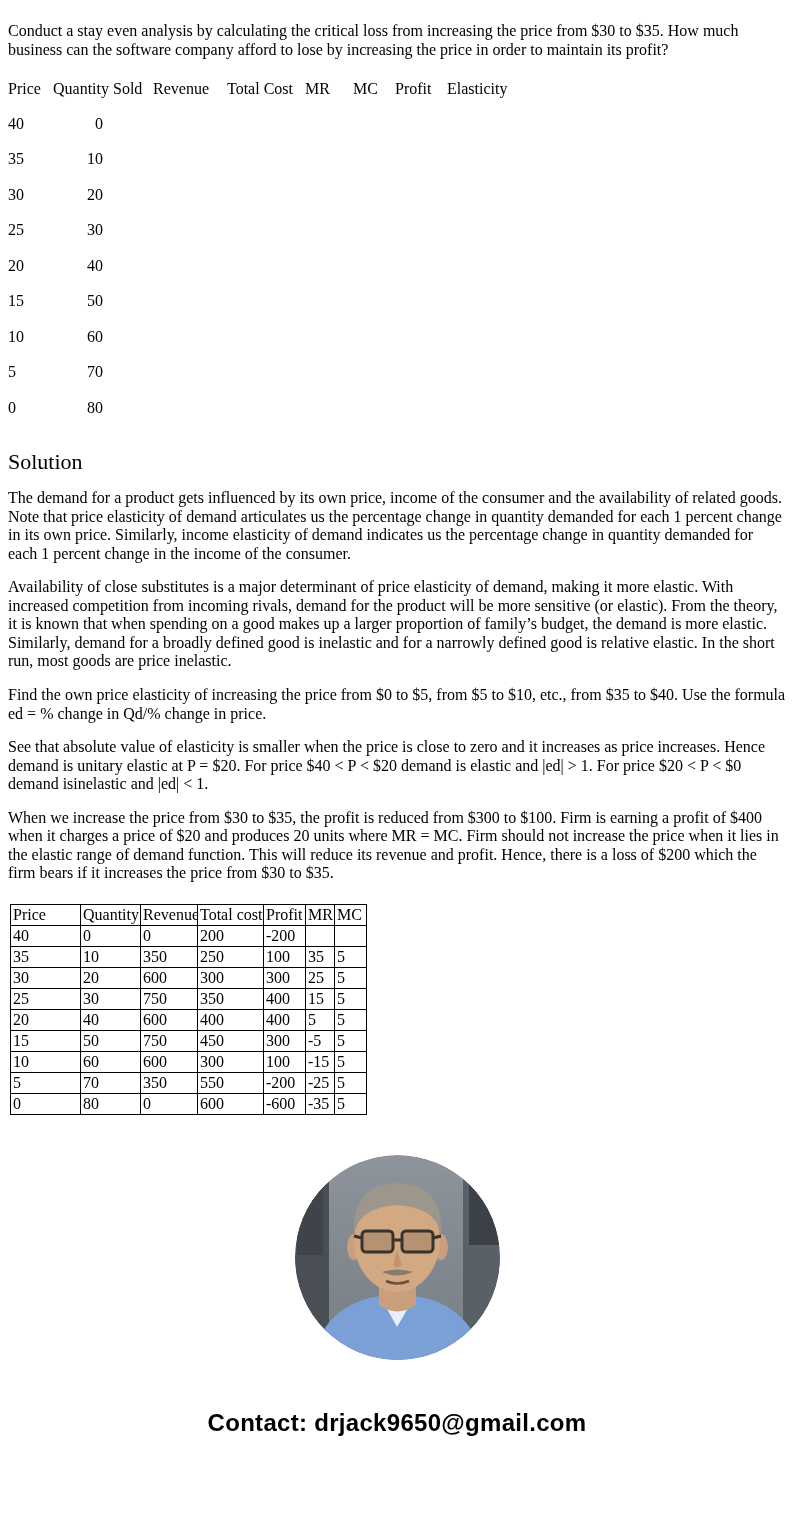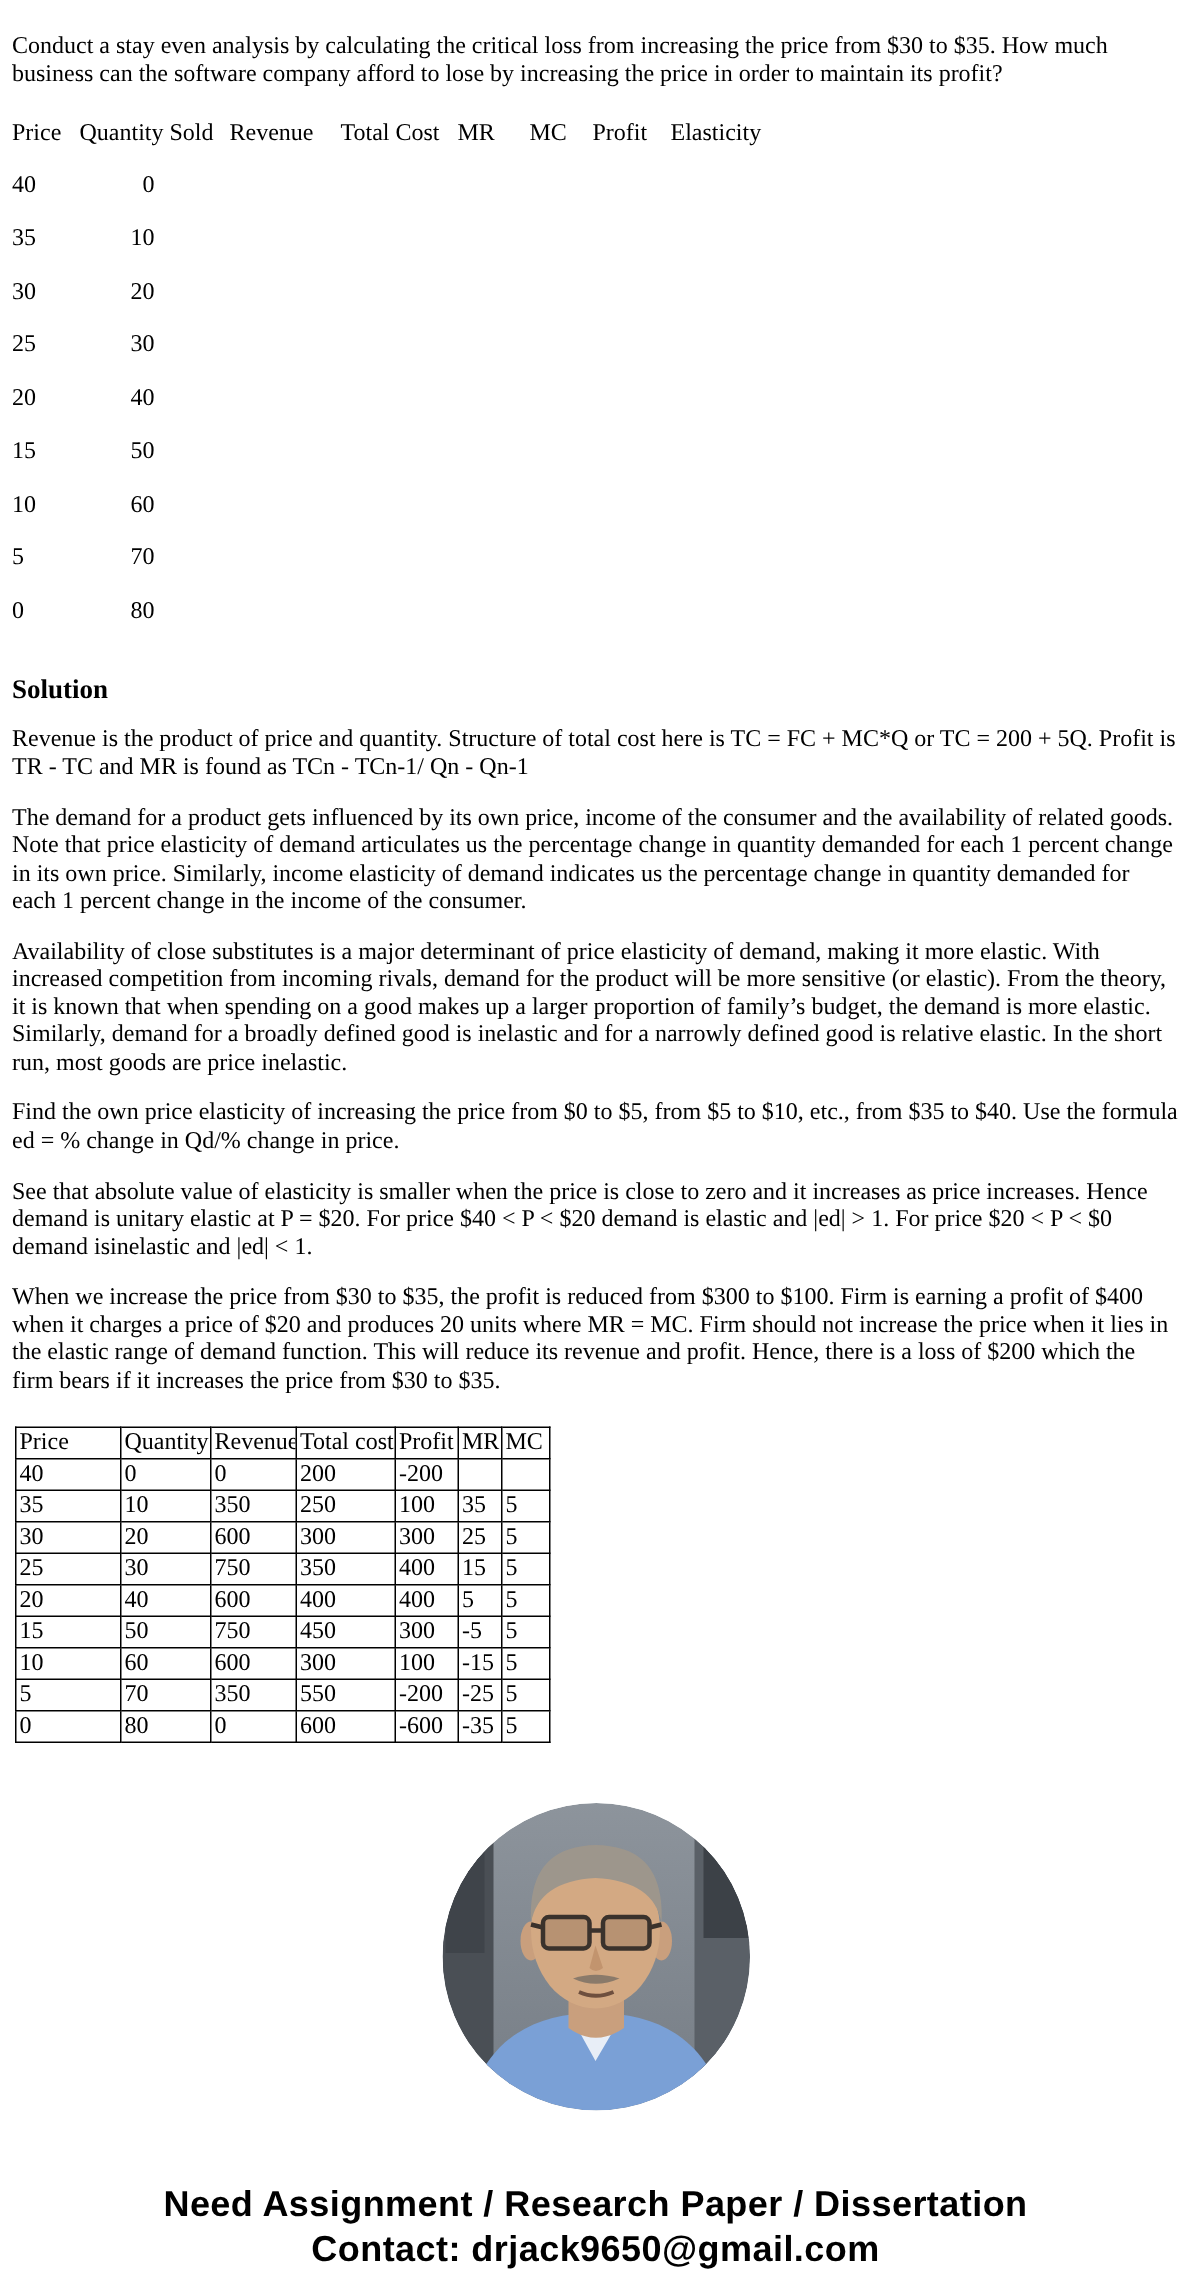--- a/index.html
+++ b/index.html
@@ -39,22 +39,22 @@
   .plain-table td {
     padding: 8px 0 9px 0;
     vertical-align: top;
   }
   .plain-table td:nth-child(2) {
     text-align: right;
     padding-right: 50px;
   }
 
   h3.solution-heading {
-    font-size: 18px;
-    font-weight: bold;
+    font-size: 22px;
+    font-weight: normal;
     margin: 22px 0 15px 0;
   }
 
   
   .bordered-table {
     border-collapse: collapse;
     table-layout: fixed;
     width: 356px;
     margin: 21px 0 0 2px;
   }
@@ -154,21 +154,20 @@
         </tr>
         <tr>
           <td>0</td>
           <td>80</td>
         </tr>
       </tbody>
   </table>
 
   <h3 class="solution-heading">Solution</h3>
 
-  <p>Revenue is the product of price and quantity. Structure of total cost here is TC = FC + MC*Q or TC = 200 + 5Q. Profit is TR - TC and MR is found as TCn - TCn-1/ Qn - Qn-1</p>
   <p>The demand for a product gets influenced by its own price, income of the consumer and the availability of related goods. Note that price elasticity of demand articulates us the percentage change in quantity demanded for each 1 percent change in its own price. Similarly, income elasticity of demand indicates us the percentage change in quantity demanded for each 1 percent change in the income of the consumer.</p>
   <p>Availability of close substitutes is a major determinant of price elasticity of demand, making it more elastic. With increased competition from incoming rivals, demand for the product will be more sensitive (or elastic). From the theory, it is known that when spending on a good makes up a larger proportion of family’s budget, the demand is more elastic. Similarly, demand for a broadly defined good is inelastic and for a narrowly defined good is relative elastic. In the short run, most goods are price inelastic.</p>
   <p>Find the own price elasticity of increasing the price from $0 to $5, from $5 to $10, etc., from $35 to $40. Use the formula ed = % change in Qd/% change in price.</p>
   <p>See that absolute value of elasticity is smaller when the price is close to zero and it increases as price increases. Hence demand is unitary elastic at P = $20. For price $40 &lt; P &lt; $20 demand is elastic and |ed| &gt; 1.  For price $20 &lt; P &lt; $0 demand isinelastic and |ed| &lt; 1.</p>
   <p>When we increase the price from $30 to $35, the profit is reduced from $300 to $100. Firm is earning a profit of $400 when it charges a price of $20 and produces 20 units where MR = MC. Firm should not increase the price when it lies in the elastic range of demand function. This will reduce its revenue and profit. Hence, there is a loss of $200 which the firm bears if it increases the price from $30 to $35.</p>
 
   <table class="bordered-table">
     <colgroup>
       <col style="width:70px">
         <col style="width:60px">
@@ -312,17 +311,16 @@
         <path d="M102 95 L98 110 Q102 114 107 110 Z" fill="#c2946e"></path>
 
         <path d="M87 117 Q102 112 118 117 Q102 124 87 117 Z" fill="#8a7a6a"></path>
 
         <path d="M91 126 Q102 131 114 126" stroke="#6e4f3e" stroke-width="2.5" fill="none"></path>
       </g>
     </svg>
   </div>
 
   <div class="footer">
-    <div>Need Assignment / Research Paper / Dissertation</div>
     <div>Contact: drjack9650@gmail.com</div>
   </div>
 
 </main>
 
 </body></html>

